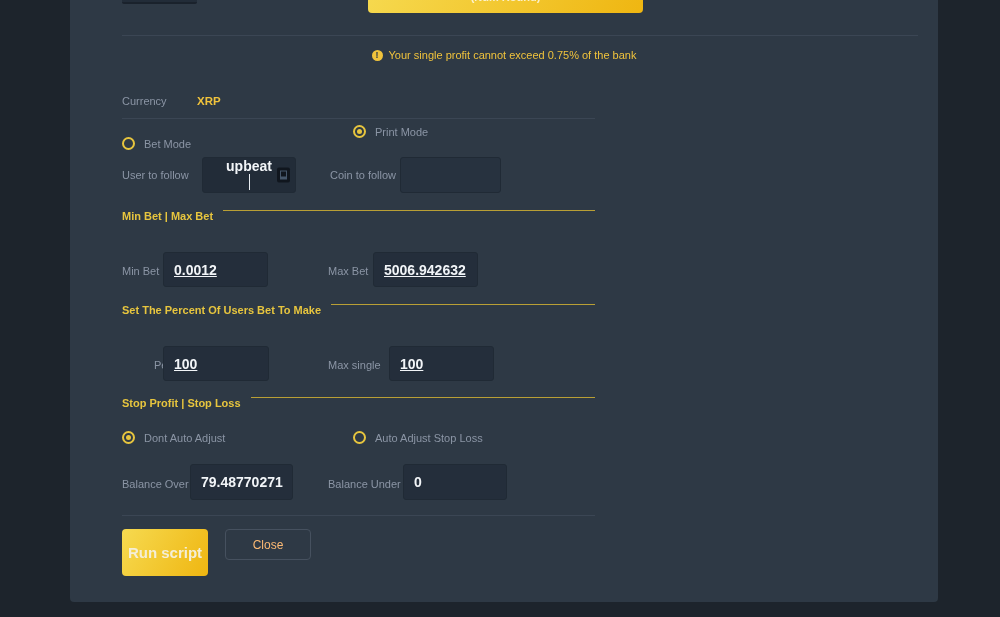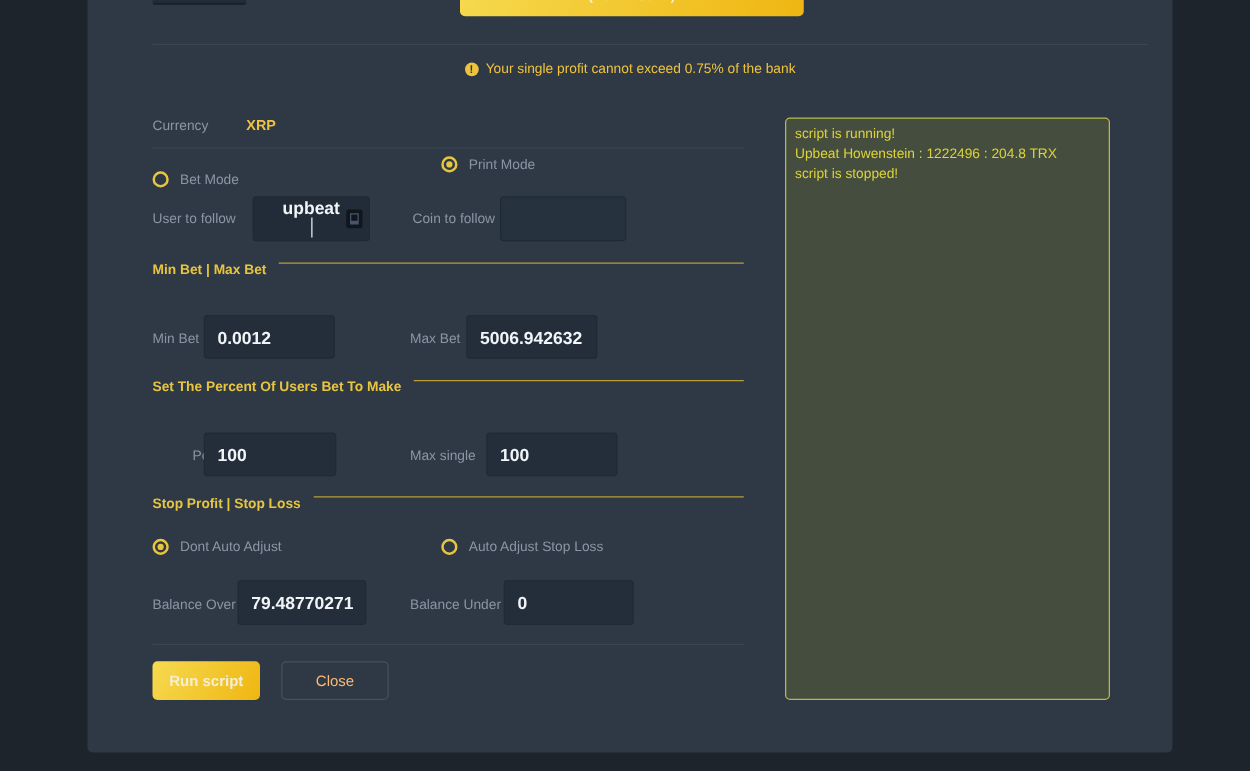--- a/index.html
+++ b/index.html
@@ -59,44 +59,44 @@
   .radio-opt.selected .radio-circle .dot { background:#e7c53e; }
   .radio-opt .r-label { margin-left:9px; color:#8b95a5; font-size:11px; }
 
   .field {
     position:absolute; height:36px; background:#242e3b;
     border:1px solid #202a35; border-radius:3px;
     display:flex; align-items:center; padding:0 10px;
     font-size:14px; font-weight:bold; color:#f2f5f8;
     overflow:hidden; white-space:nowrap; cursor:text;
   }
-  .field.small { height:35px; }
+  .field.small { height:35px;text-decoration:underline; }
   .caret { display:inline-block; width:1.5px; height:16px; background:#e8edf2; margin-left:1px; }
   .kbd-ico {
     position:absolute; right:5px; top:50%; transform:translateY(-50%);
     width:13px; height:15px; background:#10161e; border-radius:2px;
     display:flex; align-items:center; justify-content:center;
   }
   .kbd-ico span {
     display:block; width:7px; height:9px; border:1px solid #45566a;
     border-bottom-width:3px;
   }
 
   .section-hdr {
     position:absolute; left:52px; width:473px;
     display:flex; align-items:flex-start;
   }
   .section-hdr .t { color:#e7c53e; font-size:11px; font-weight:bold; white-space:nowrap; }
   .section-hdr .ln { flex:1; height:1px; background:#b99f35; margin-left:10px; }
 
   .btn-run {
-    position:absolute; left:52px; top:529px; width:86px; height:31px;
+    position:absolute; left:52px; top:529px; width:86px; height:47px;
     border:none; border-radius:4px;
     background:linear-gradient(120deg,#f6da50,#efb611);
-    color:#f4eed6; font-size:12px; font-weight:bold; cursor:pointer;
+    color:#f4eed6; font-size:15px; font-weight:bold; cursor:pointer;
     font-family:"Liberation Sans", sans-serif;
   }
   .btn-close {
     position:absolute; left:155px; top:529px; width:86px; height:31px;
     background:transparent; border:1px solid #46515f; border-radius:4px;
     color:#fdba74; font-size:12px; cursor:pointer;
     font-family:"Liberation Sans", sans-serif;
   }
 
   .console {
@@ -208,19 +208,14 @@
   <span class="lbl row" style="left:258px; top:478px;">Balance Under</span>
   <div class="field" style="left:333px; top:464px; width:104px;">
     <span>0</span>
   </div>
 
   <div class="divider form" style="top:515px;"></div>
 
   <button class="btn-run">Run script</button>
   <button class="btn-close">Close</button>
 
-  <div class="console">
-    <div class="cline">script is running!</div>
-    <div class="cline">Upbeat Howenstein : 1222496 : 204.8 TRX</div>
-    <div class="cline">script is stopped!</div>
-  </div>
 
 </div>
 
 </body></html>

